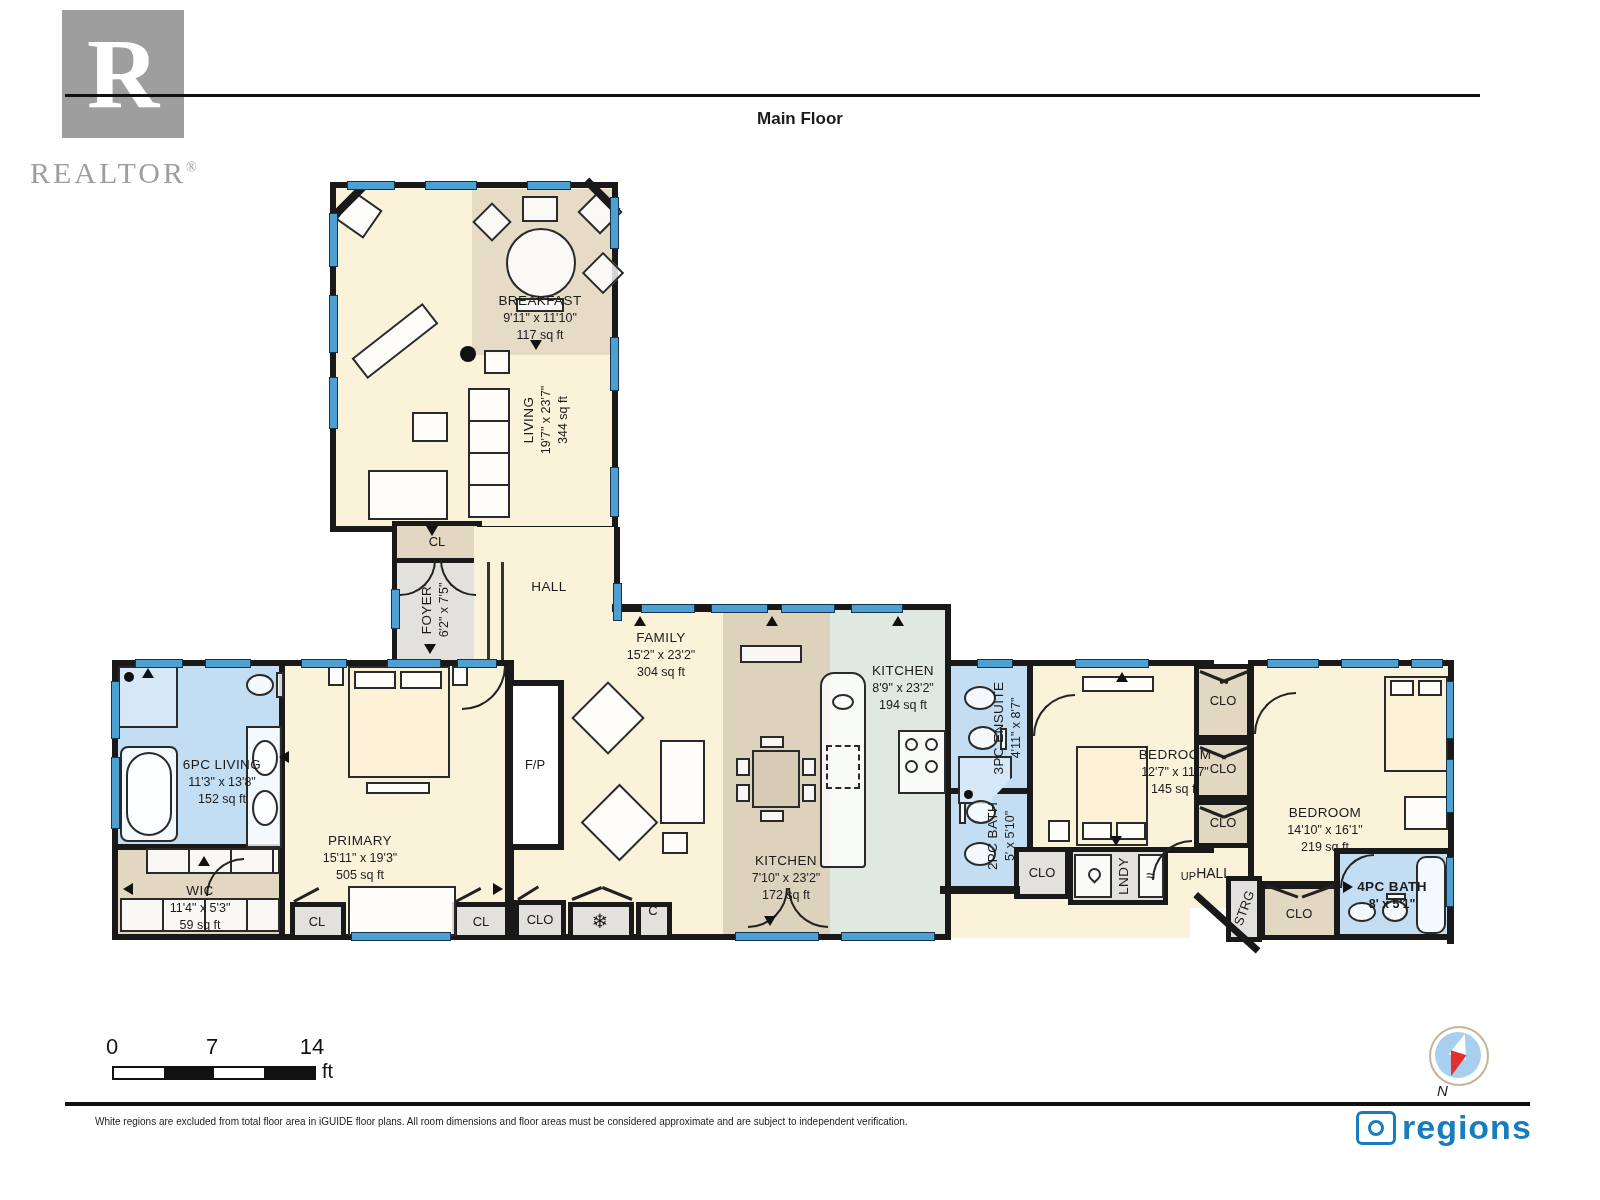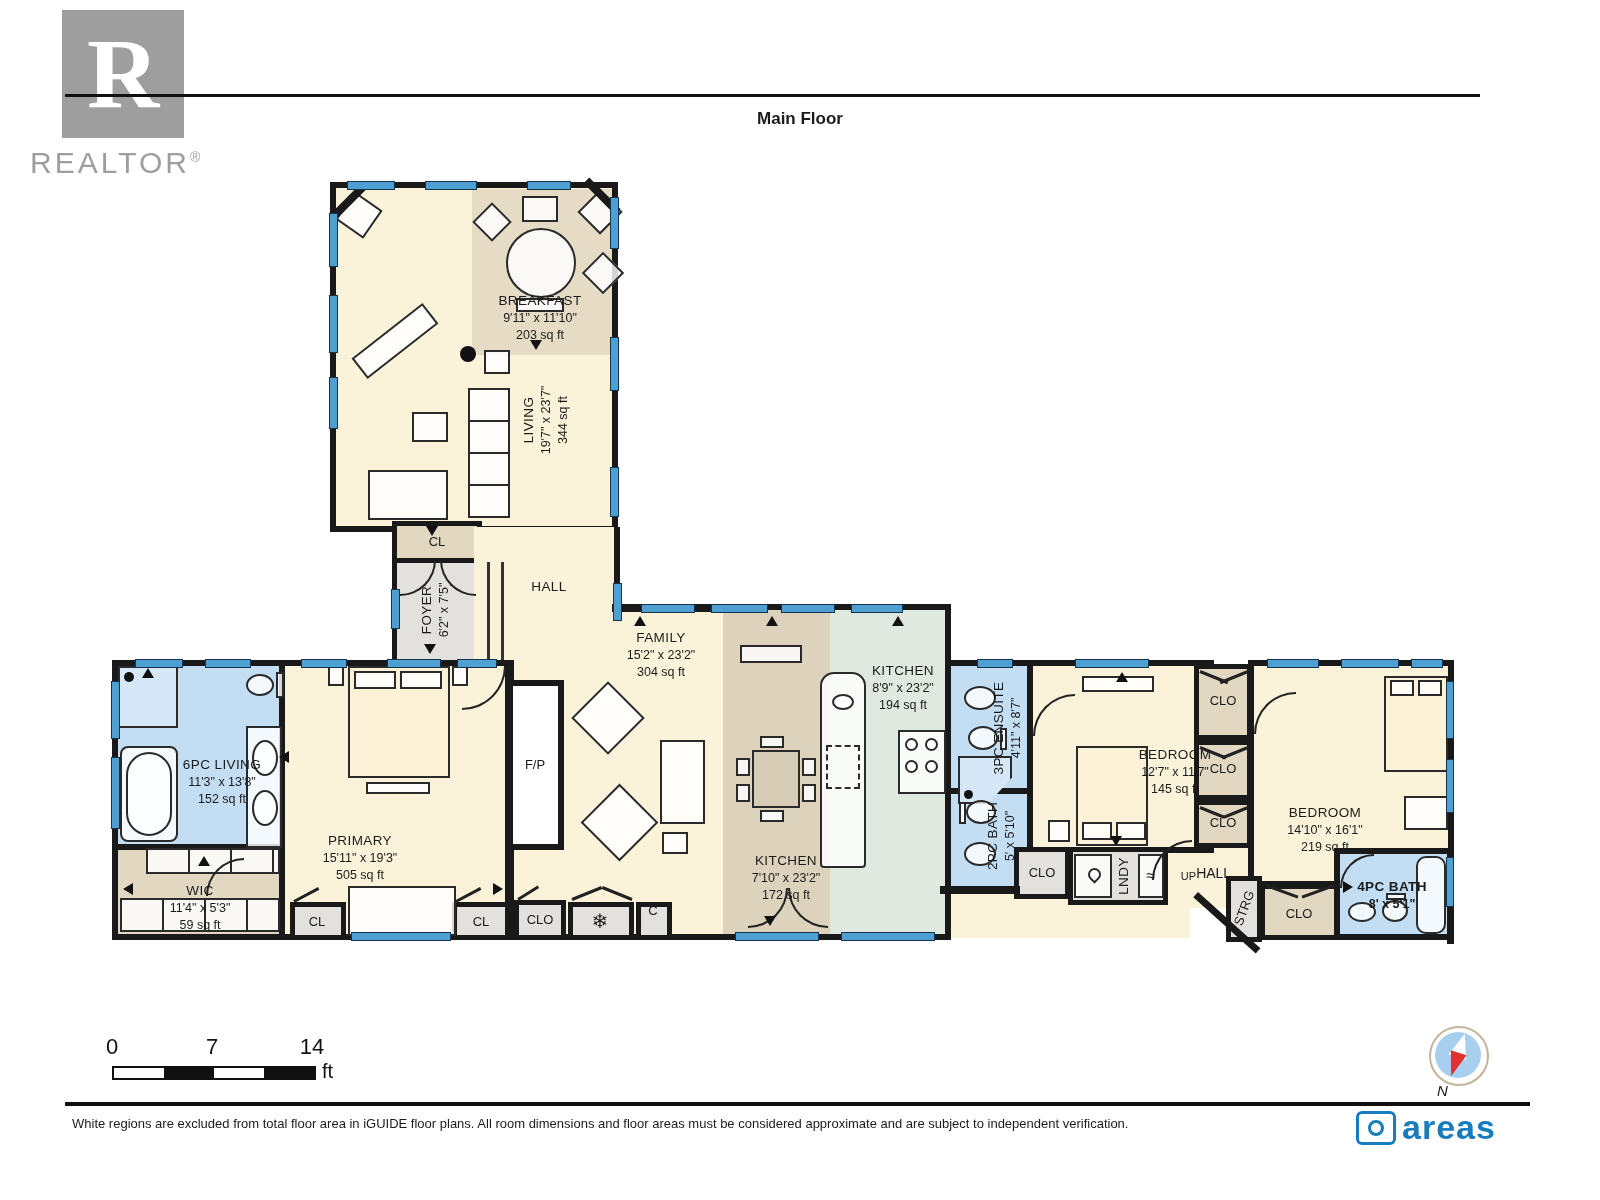--- a/index.html
+++ b/index.html
@@ -7,21 +7,21 @@
   
   #title{position:absolute;left:0;right:0;top:52px;text-align:center;font-size:30px;font-weight:bold;z-index:9;}
   #title-rule{position:absolute;left:65px;top:94px;width:1415px;height:3px;background:#111;z-index:10;}
   #subtitle{position:absolute;left:0;right:0;top:106px;display:flex;justify-content:center;gap:18px;z-index:9;}
   #subtitle .fl{font-weight:bold;font-size:17px;line-height:25px;}
   #subtitle .areas div{font-size:17px;line-height:25px;}
   
   #rlogo{position:absolute;left:30px;top:10px;z-index:2;}
   #rbox{width:122px;height:128px;background:#9E9E9E;margin-left:32px;text-align:center;}
   #rbox span{font-family:"Liberation Serif",serif;font-weight:bold;font-size:100px;color:#fff;line-height:128px;}
-  #rtext{font-size:30px;color:#9E9E9E;letter-spacing:3px;margin-top:8px;}
+  #rtext{font-size:30px;color:#9E9E9E;letter-spacing:3px;margin-top:18px;font-family:Liberation Serif, serif;}
   #rtext sup{font-size:14px;}
   
   .room{position:absolute;box-sizing:border-box;border:6px solid #191919;z-index:1;}
   .cl5{border-width:5px;}
   .floor{position:absolute;z-index:0;}
   .inlay{position:absolute;z-index:2;}
   .wall{position:absolute;background:#191919;z-index:4;}
   .win{position:absolute;background:#4FA0D2;outline:1px solid #15344c;z-index:5;}
   .f{position:absolute;border:2px solid #2a2a2a;background:rgba(255,255,255,.82);z-index:3;box-sizing:border-box;}
   .oval{border-radius:50%;}
@@ -38,21 +38,21 @@
   .atl{border-top:2px solid #222;border-left:2px solid #222;border-radius:100% 0 0 0;}
   .abl{border-bottom:2px solid #222;border-left:2px solid #222;border-radius:0 0 0 100%;}
   .abr{border-bottom:2px solid #222;border-right:2px solid #222;border-radius:0 0 100% 0;}
   .leaf{position:absolute;background:#222;height:3px;z-index:4;transform-origin:0 50%;}
   .dot{position:absolute;background:#111;border-radius:50%;z-index:3;}
   #sb-bar{position:absolute;left:112px;top:1066px;width:200px;height:10px;border:2px solid #111;background:linear-gradient(90deg,#fff 0 25%,#111 25% 50%,#fff 50% 75%,#111 75% 100%);}
   .sbnum{position:absolute;top:1034px;font-size:22px;color:#111;transform:translateX(-50%);z-index:9;}
   #sb-ft{position:absolute;left:322px;top:1060px;font-size:20px;color:#111;z-index:9;}
   #prepared{position:absolute;left:0;right:0;top:1058px;text-align:center;font-size:16px;z-index:9;}
   #footer-rule{position:absolute;left:65px;top:1102px;width:1465px;height:4px;background:#111;z-index:9;}
-  #disclaimer{position:absolute;left:72px;top:1116px;width:1440px;font-size:13px;z-index:9;}
+  #disclaimer{position:absolute;left:95px;top:1116px;width:1440px;font-size:10px;z-index:9;}
   #compass{position:absolute;left:1429px;top:1026px;width:56px;height:56px;border-radius:50%;border:2px solid #C4B49A;background:#fff;z-index:9;}
   #compass .inner{position:absolute;left:4px;top:4px;width:46px;height:46px;border-radius:50%;background:#A8CFEE;}
   #compass .ndl{position:absolute;left:4px;top:4px;width:46px;height:46px;transform:rotate(18deg);}
   #compass .nw{position:absolute;inset:0;background:#fff;clip-path:polygon(50% 2%,70% 55%,30% 55%);}
   #compass .nr{position:absolute;inset:0;background:#E03030;clip-path:polygon(32% 45%,68% 45%,50% 98%);}
   #nlabel{position:absolute;left:1437px;top:1082px;font-size:15px;font-style:italic;z-index:9;}
   #iguide{position:absolute;left:1356px;top:1108px;display:flex;align-items:center;gap:6px;z-index:9;}
   #cam{width:34px;height:28px;border:3px solid #187DBE;border-radius:6px;position:relative;}
   #cam i{position:absolute;left:9px;top:6px;width:10px;height:10px;border:3px solid #187DBE;border-radius:50%;}
   #igtext{font-size:34px;font-weight:bold;color:#187DBE;letter-spacing:1px;}
@@ -275,21 +275,21 @@
   <div class="arw r" style="left:492px;top:884px;"></div>
   <div class="arw d" style="left:764px;top:916px;"></div>
   <div class="arw" style="left:1116px;top:672px;"></div>
   <div class="arw" style="left:142px;top:668px;"></div>
   <div class="arw d" style="left:1110px;top:836px;"></div>
   <div class="arw r" style="left:1342px;top:882px;"></div>
 
   <div class="rl" style="left:540px;top:318px;">
     <div class="rn">BREAKFAST</div>
       <div class="rd">9'11" x 11'10"</div>
-      <div class="ra">203 sq ft</div>
+      <div class="ra">117 sq ft</div>
   </div>
   <div class="rl rot" style="left:546px;top:420px;">
     <div class="rn">LIVING</div>
       <div class="rd">19'7" x 23'7"</div>
       <div class="ra">344 sq ft</div>
   </div>
   <div class="rl rot" style="left:436px;top:610px;">
     <div class="rn">FOYER</div>
       <div class="rd">6'2" x 7'5"</div>
   </div>
@@ -380,16 +380,16 @@
       <div class="nr"></div>
     </div>
   </div>
   <div id="nlabel">N</div>
   <div id="footer-rule"></div>
   <div id="disclaimer">White regions are excluded from total floor area in iGUIDE floor plans. All room dimensions and floor areas must be considered approximate and are subject to independent verification.</div>
   <div id="iguide">
     <div id="cam">
         <i></i>
       </div>
-    <div id="igtext">areas</div>
+    <div id="igtext">regions</div>
   </div>
 
 </div>
 
 </body></html>

